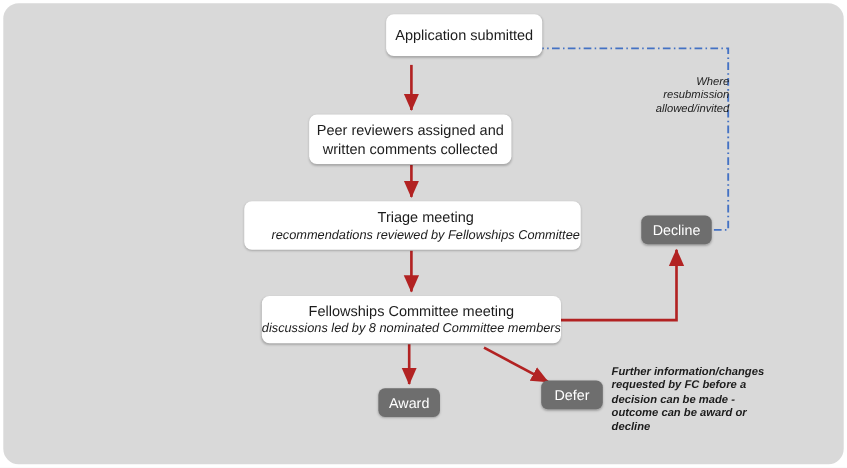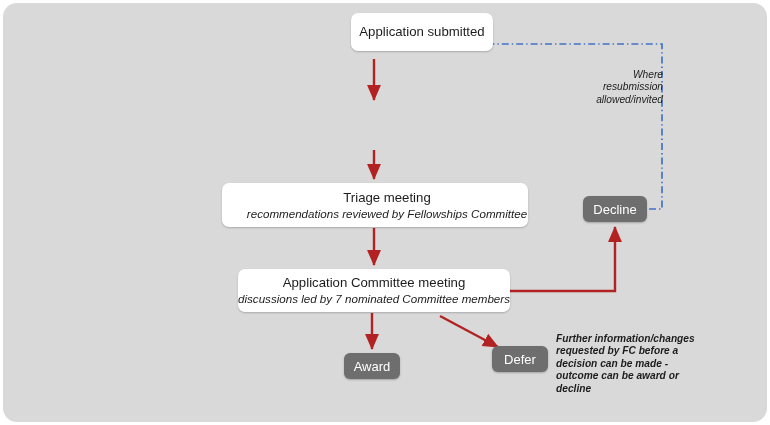--- a/index.html
+++ b/index.html
@@ -136,29 +136,32 @@
 
     <line x1="440" y1="316" x2="498" y2="347" stroke="#b22222" stroke-width="2.4" marker-end="url(#arrowRed)"></line>
 
     <path d="M649,209 L662,209 L662,44 L451,44" fill="none" stroke="#4472c4" stroke-width="1.7" stroke-dasharray="7 3 1.4 3" marker-end="url(#arrowBlue)"></path>
   </svg>
 
   <div class="node" id="node-application">
     <div class="title">Application submitted</div>
   </div>
 
+  <div class="node" id="node-peer">
+    <div class="title wrap">Peer reviewers assigned and written comments collected</div>
+  </div>
 
   <div class="node" id="node-triage">
     <div class="title">Triage meeting</div>
     <div class="sub">recommendations reviewed by Fellowships Committee</div>
   </div>
 
   <div class="node" id="node-fc">
-    <div class="title">Application Committee meeting</div>
-    <div class="sub">discussions led by 7 nominated Committee members</div>
+    <div class="title">Fellowships Committee meeting</div>
+    <div class="sub">discussions led by 8 nominated Committee members</div>
   </div>
 
   <div class="chip" id="chip-decline">
     <span>Decline</span>
   </div>
 
   <div class="chip" id="chip-defer">
     <span>Defer</span>
   </div>
 

